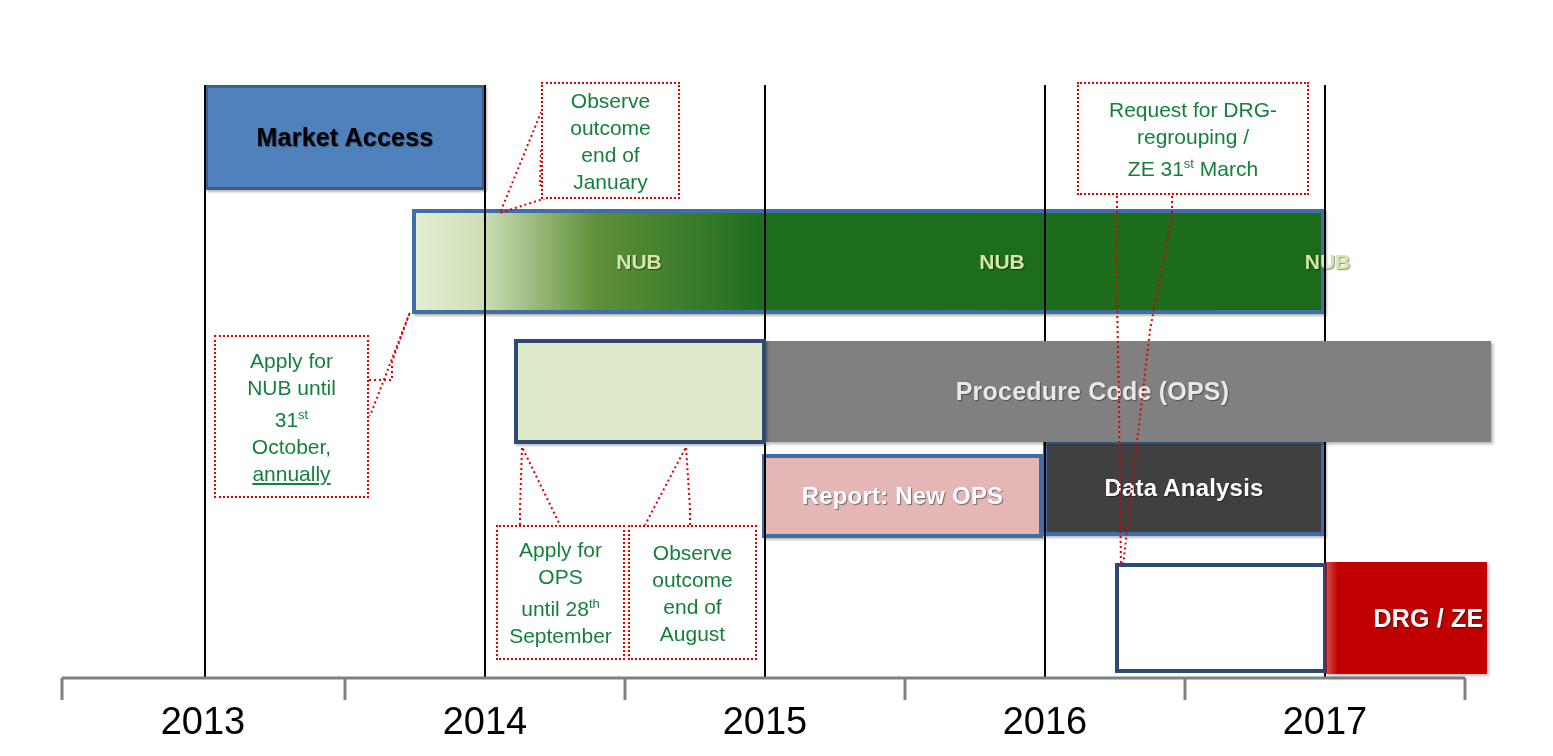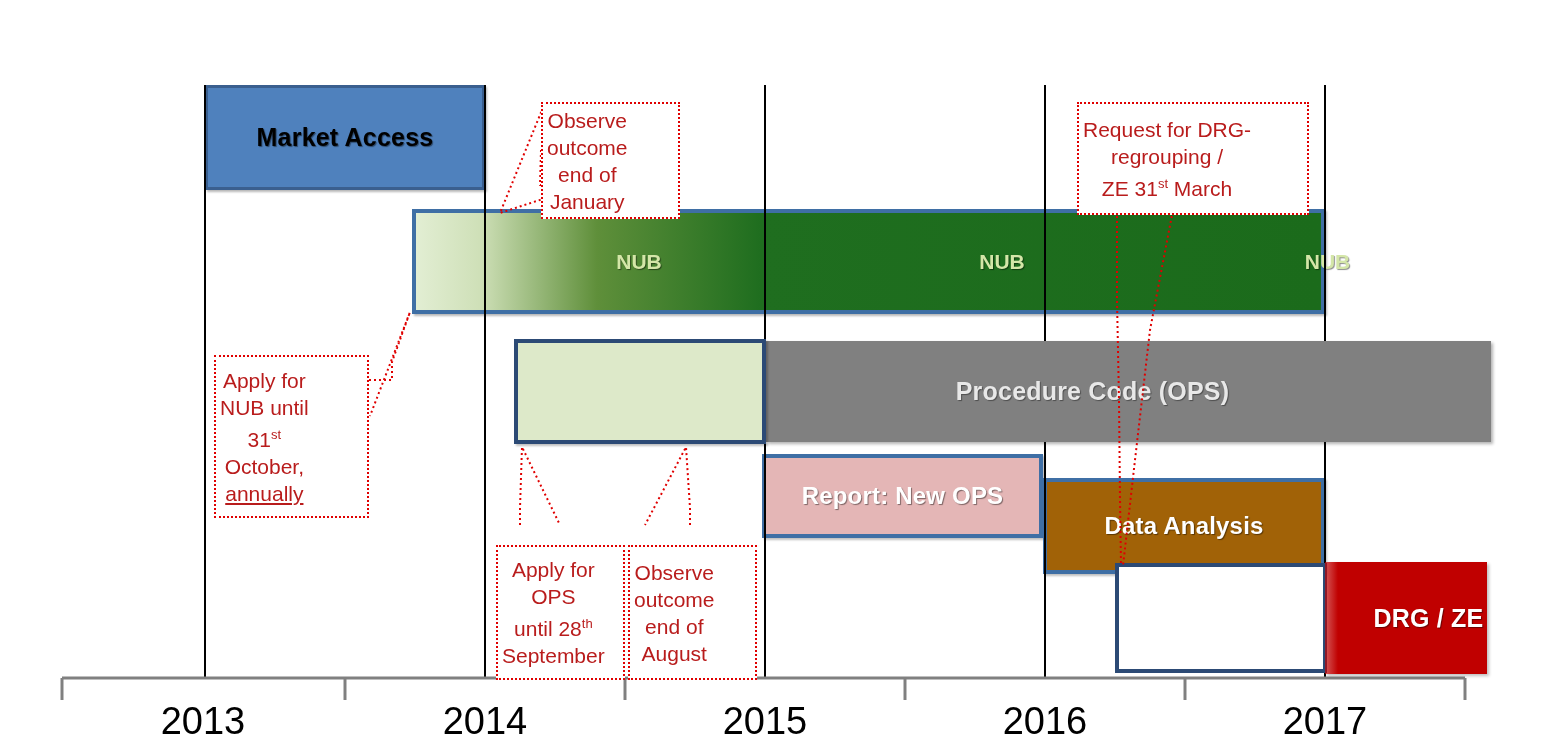--- a/index.html
+++ b/index.html
@@ -84,22 +84,22 @@
   }
   
   #bar-report {
     left: 762px; top: 454px; width: 281px; height: 84px;
     background: #e4b6b6;
     border: 4px solid #3f6fa5;
     box-shadow: 2px 2px 2px rgba(0,0,0,.25);
   }
   #bar-report .bar-label { color: #ffffff; font-size: 24px; text-shadow: 1px 1px 1px rgba(0,0,0,.45); }
   #bar-data-analysis {
-    left: 1043px; top: 478px; width: 282px; height: 96px;
-    background: #a16207;
+    left: 1043px; top: 440px; width: 282px; height: 96px;
+    background: #404040;
     border: 4px solid #3f6fa5;
     box-shadow: 2px 2px 2px rgba(0,0,0,.25);
   }
   #bar-data-analysis .bar-label { color: #ffffff; font-size: 24px; text-shadow: 1px 1px 1px rgba(0,0,0,.45); }
   
   #bar-drg-outline {
     left: 1115px; top: 563px; width: 212px; height: 110px;
     background: #ffffff;
     border: 4px solid #2c4a75;
     box-sizing: border-box;
@@ -112,30 +112,29 @@
     box-shadow: 2px 2px 3px rgba(0,0,0,.25);
     padding-left: 45px;
   }
   #bar-drg-red .bar-label { color: #ffffff; font-size: 25px; text-shadow: 1px 1px 1px rgba(0,0,0,.45); }
   
   .callout {
     position: absolute;
     box-sizing: border-box;
     border: 2px dotted #e00000;
     background: #ffffff;
-    color: #b91c1c;
+    color: #15803d;
     font-size: 21px;
     line-height: 27px;
     text-align: center;
     display: flex;
     align-items: center;
-    justify-content: flex-start;
+    justify-content: center;
     z-index: 9;
     padding: 2px 4px;
-    margin-top: 20px;
   }
   .callout sup { font-size: .62em; vertical-align: super; }
   .callout u { text-decoration: underline; }
   #callout-observe-jan { left: 541px; top: 82px; width: 139px; height: 117px; }
   #callout-drg-request { left: 1077px; top: 82px; width: 232px; height: 113px; }
   #callout-apply-nub   { left: 214px; top: 335px; width: 155px; height: 163px; }
   #callout-apply-ops   { left: 496px; top: 525px; width: 129px; height: 135px; }
   #callout-observe-aug { left: 628px; top: 525px; width: 129px; height: 135px; }
   
   .year-label {

